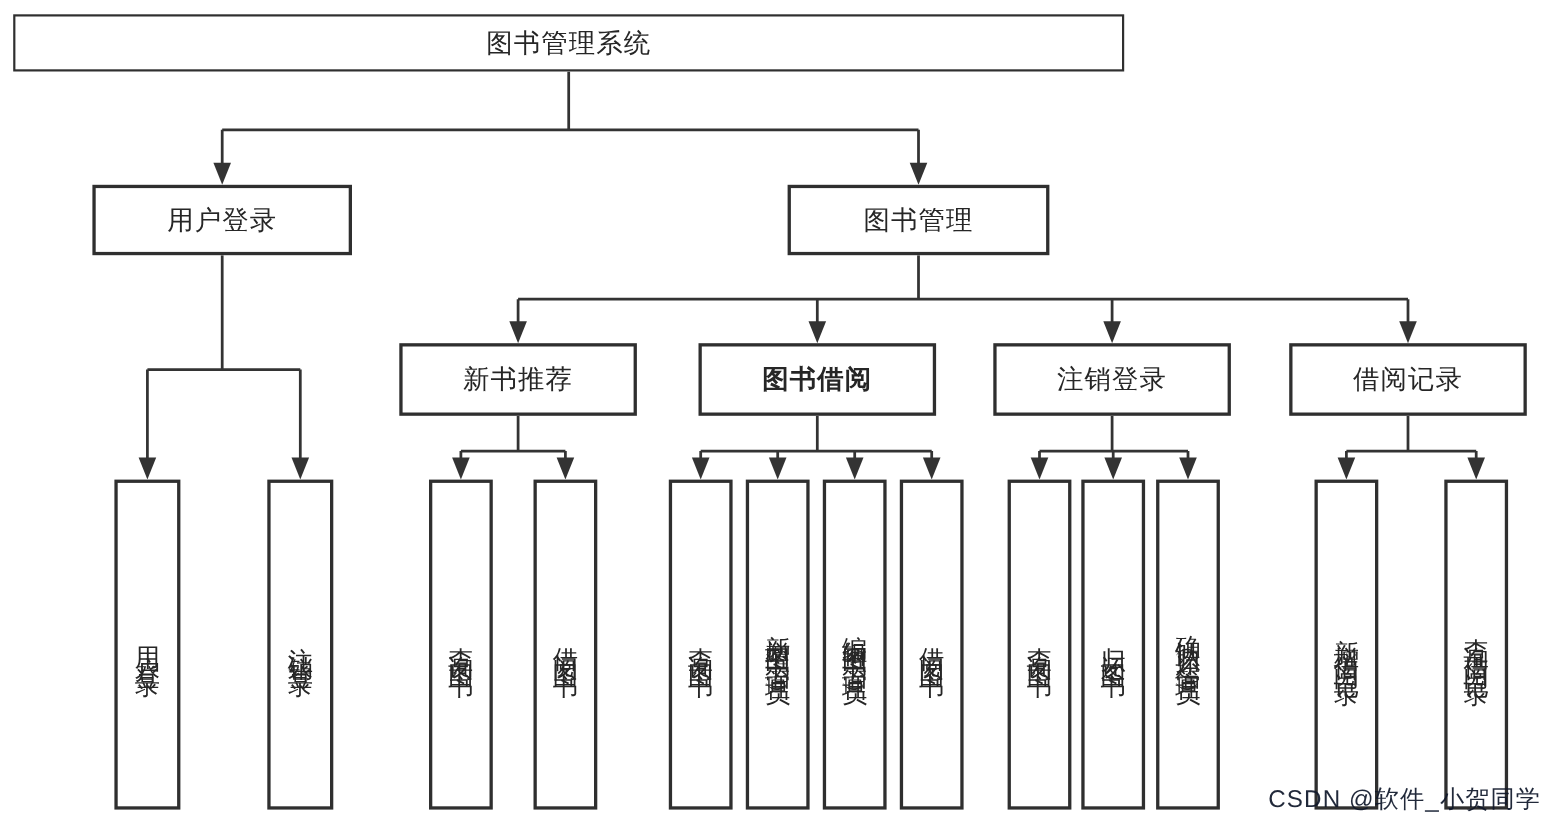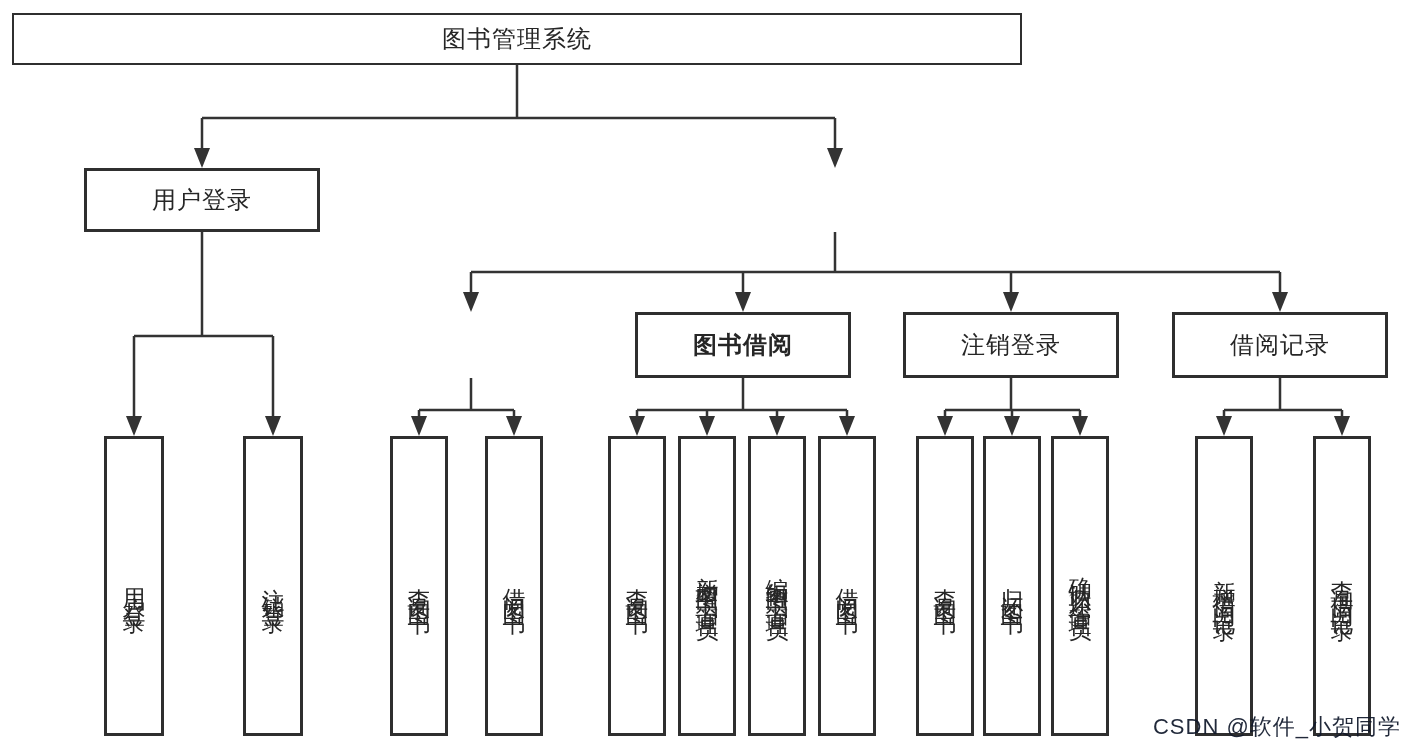--- a/index.html
+++ b/index.html
@@ -119,21 +119,23 @@
       <polygon points="1004,416 1020,416 1012,436"></polygon>
       <polygon points="1072,416 1088,416 1080,436"></polygon>
       <polygon points="1216,416 1232,416 1224,436"></polygon>
       <polygon points="1334,416 1350,416 1342,436"></polygon>
     </g>
   </svg>
 
   <div class="node root" id="n-root">图书管理系统</div>
 
   <div class="node" id="n-login">用户登录</div>
+  <div class="node" id="n-mgmt">图书管理</div>
 
+  <div class="node" id="n-new">新书推荐</div>
   <div class="node" id="n-bor">图书借阅</div>
   <div class="node" id="n-cur">注销登录</div>
   <div class="node" id="n-rec">借阅记录</div>
 
   <div class="node vnode" id="l-a1">用户登录</div>
   <div class="node vnode" id="l-a2">注销登录</div>
 
   <div class="node vnode" id="l-b1">查询图书</div>
   <div class="node vnode" id="l-b2">借阅图书</div>
 

